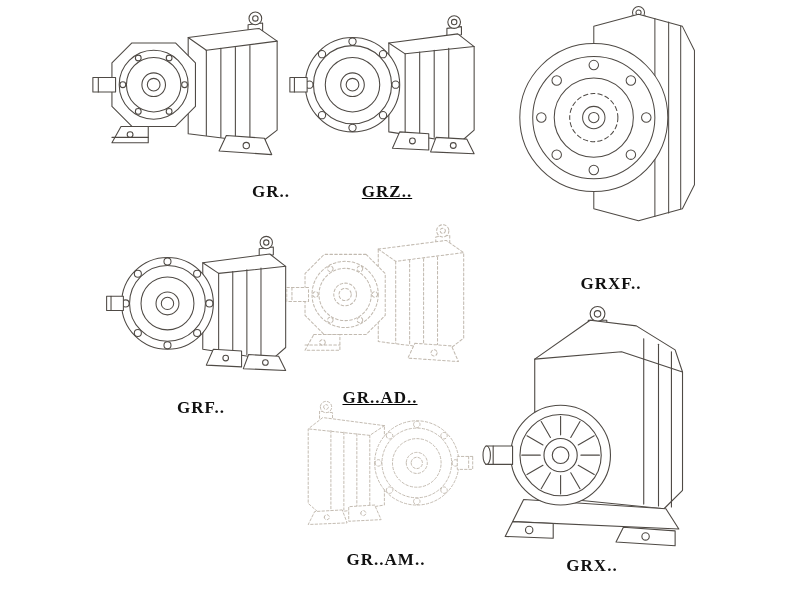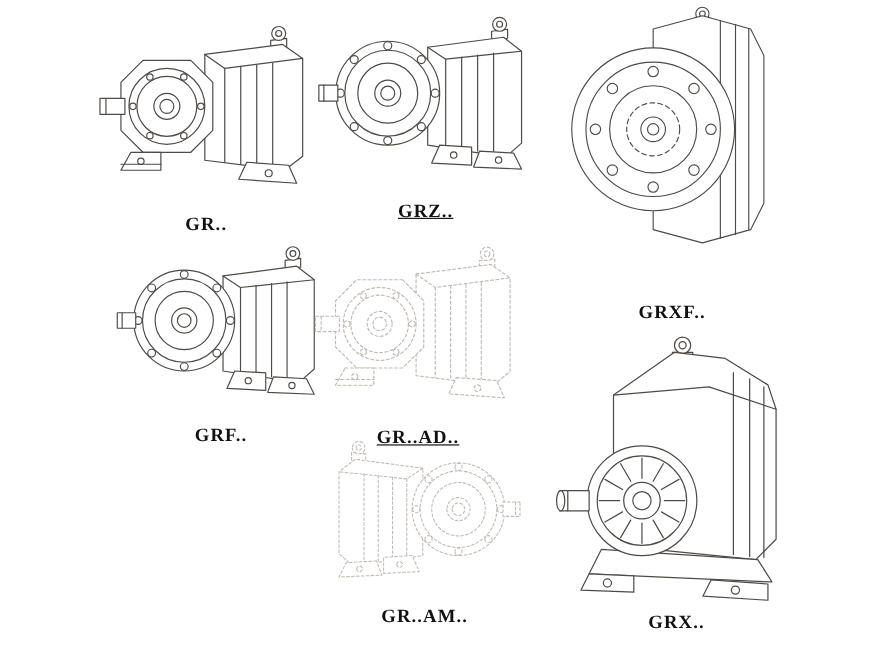--- a/index.html
+++ b/index.html
@@ -146,42 +146,42 @@
         <circle class="occ" cx="86" cy="168" r="18"></circle>
         <circle cx="86" cy="168" r="9"></circle>
         <path class="occ" d="M5,158 L34,158 L34,178 L5,178 Z"></path>
         <ellipse class="occ" cx="6" cy="168" rx="4" ry="10"></ellipse>
         <line x1="13" y1="158" x2="13" y2="178"></line>
       </symbol>
 
     </defs>
   </svg>
 
-  <figure class="fig" style="left:85px;top:14px;width:205px;height:200px;">
+  <figure class="fig" style="left:85px;top:2px;width:205px;height:200px;align-items:flex-end;">
     <svg class="drawing" width="200" height="177" viewBox="0 0 220 195">
       <use href="#sym-gb-foot"></use>
     </svg>
     <figcaption class="cap">GR..</figcaption>
   </figure>
 
   <figure class="fig" style="left:287px;top:2px;width:200px;height:200px;text-decoration:underline;">
     <svg class="drawing" width="200" height="177" viewBox="0 0 220 195">
       <use href="#sym-gb-flange"></use>
     </svg>
     <figcaption class="cap">GRZ..</figcaption>
   </figure>
 
   <figure class="fig" style="left:495px;top:4px;width:232px;height:290px;gap:40px;">
     <svg class="drawing" width="230" height="263" viewBox="0 0 230 265">
       <use href="#sym-gb-front"></use>
     </svg>
     <figcaption class="cap">GRXF..</figcaption>
   </figure>
 
-  <figure class="fig" style="left:97px;top:208px;width:208px;height:198px;">
+  <figure class="fig" style="left:97px;top:220px;width:208px;height:198px;">
     <svg class="drawing" width="208" height="172" viewBox="0 0 220 195">
       <use href="#sym-gb-flange"></use>
     </svg>
     <figcaption class="cap">GRF..</figcaption>
   </figure>
 
   <figure class="fig" style="left:280px;top:212px;width:200px;height:196px;text-decoration:underline;">
     <svg class="drawing" width="200" height="170" viewBox="0 0 220 195">
       <use class="ghost" href="#sym-gb-foot"></use>
     </svg>
@@ -189,20 +189,20 @@
   </figure>
 
 
   <figure class="fig" style="left:287px;top:386px;width:198px;height:184px;">
     <svg class="drawing" width="198" height="158" viewBox="0 0 220 195">
       <use class="ghost" href="#sym-gb-flange" transform="translate(220,0) scale(-1,1)"></use>
     </svg>
     <figcaption class="cap">GR..AM..</figcaption>
   </figure>
 
-  <figure class="fig" style="left:494px;top:296px;width:242px;height:280px;">
+  <figure class="fig" style="left:471px;top:296px;width:242px;height:280px;">
     <svg class="drawing" width="240" height="254" viewBox="0 0 240 275">
       <use href="#sym-gb-large"></use>
     </svg>
     <figcaption class="cap">GRX..</figcaption>
   </figure>
 
 </div>
 
 </body></html>

